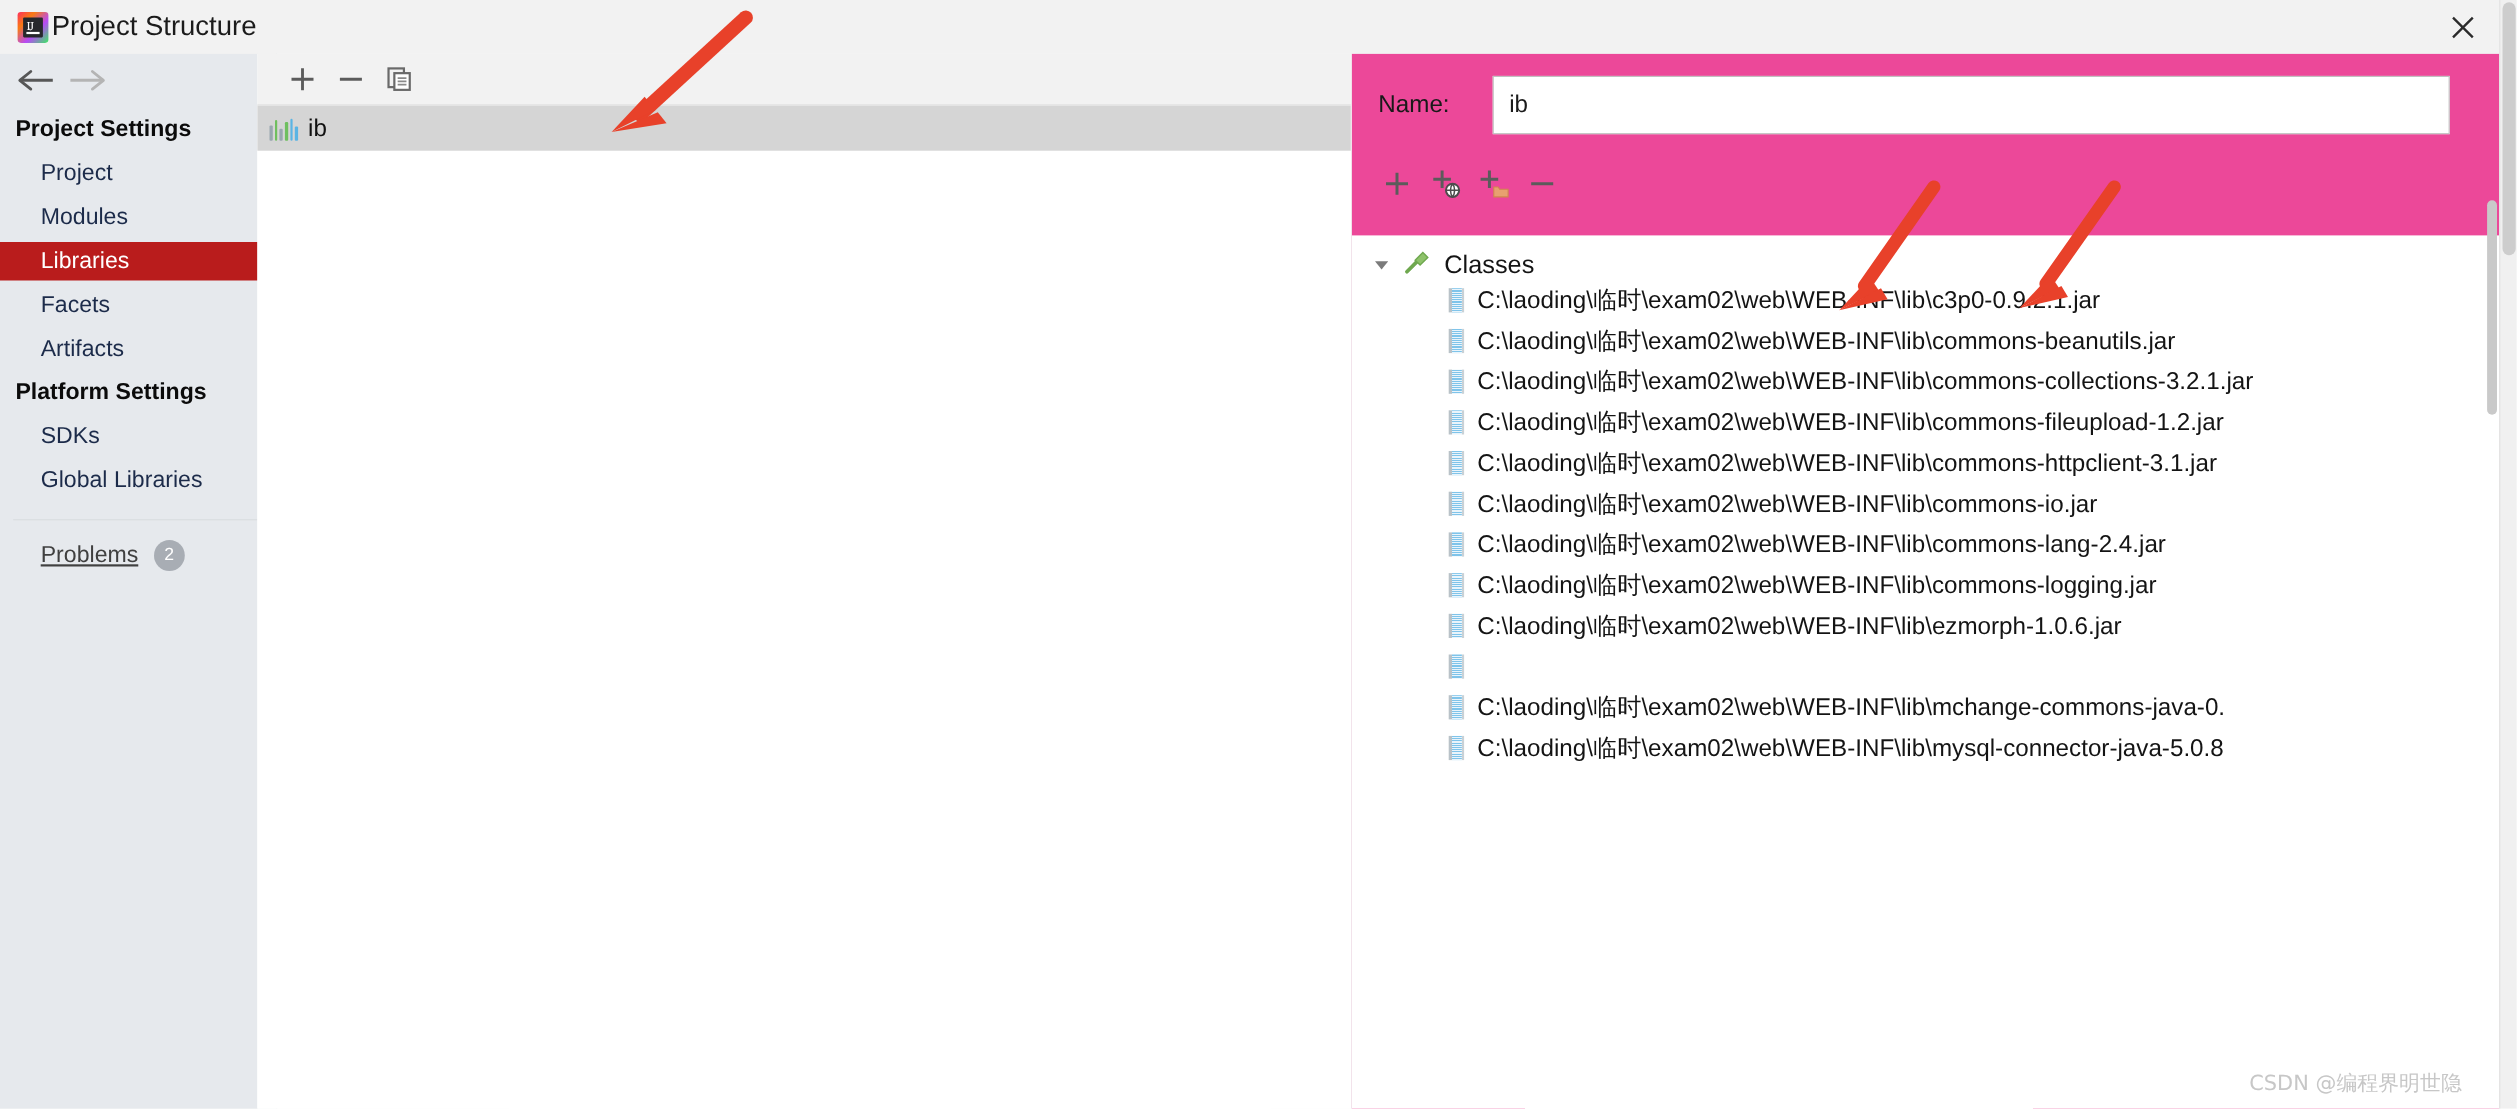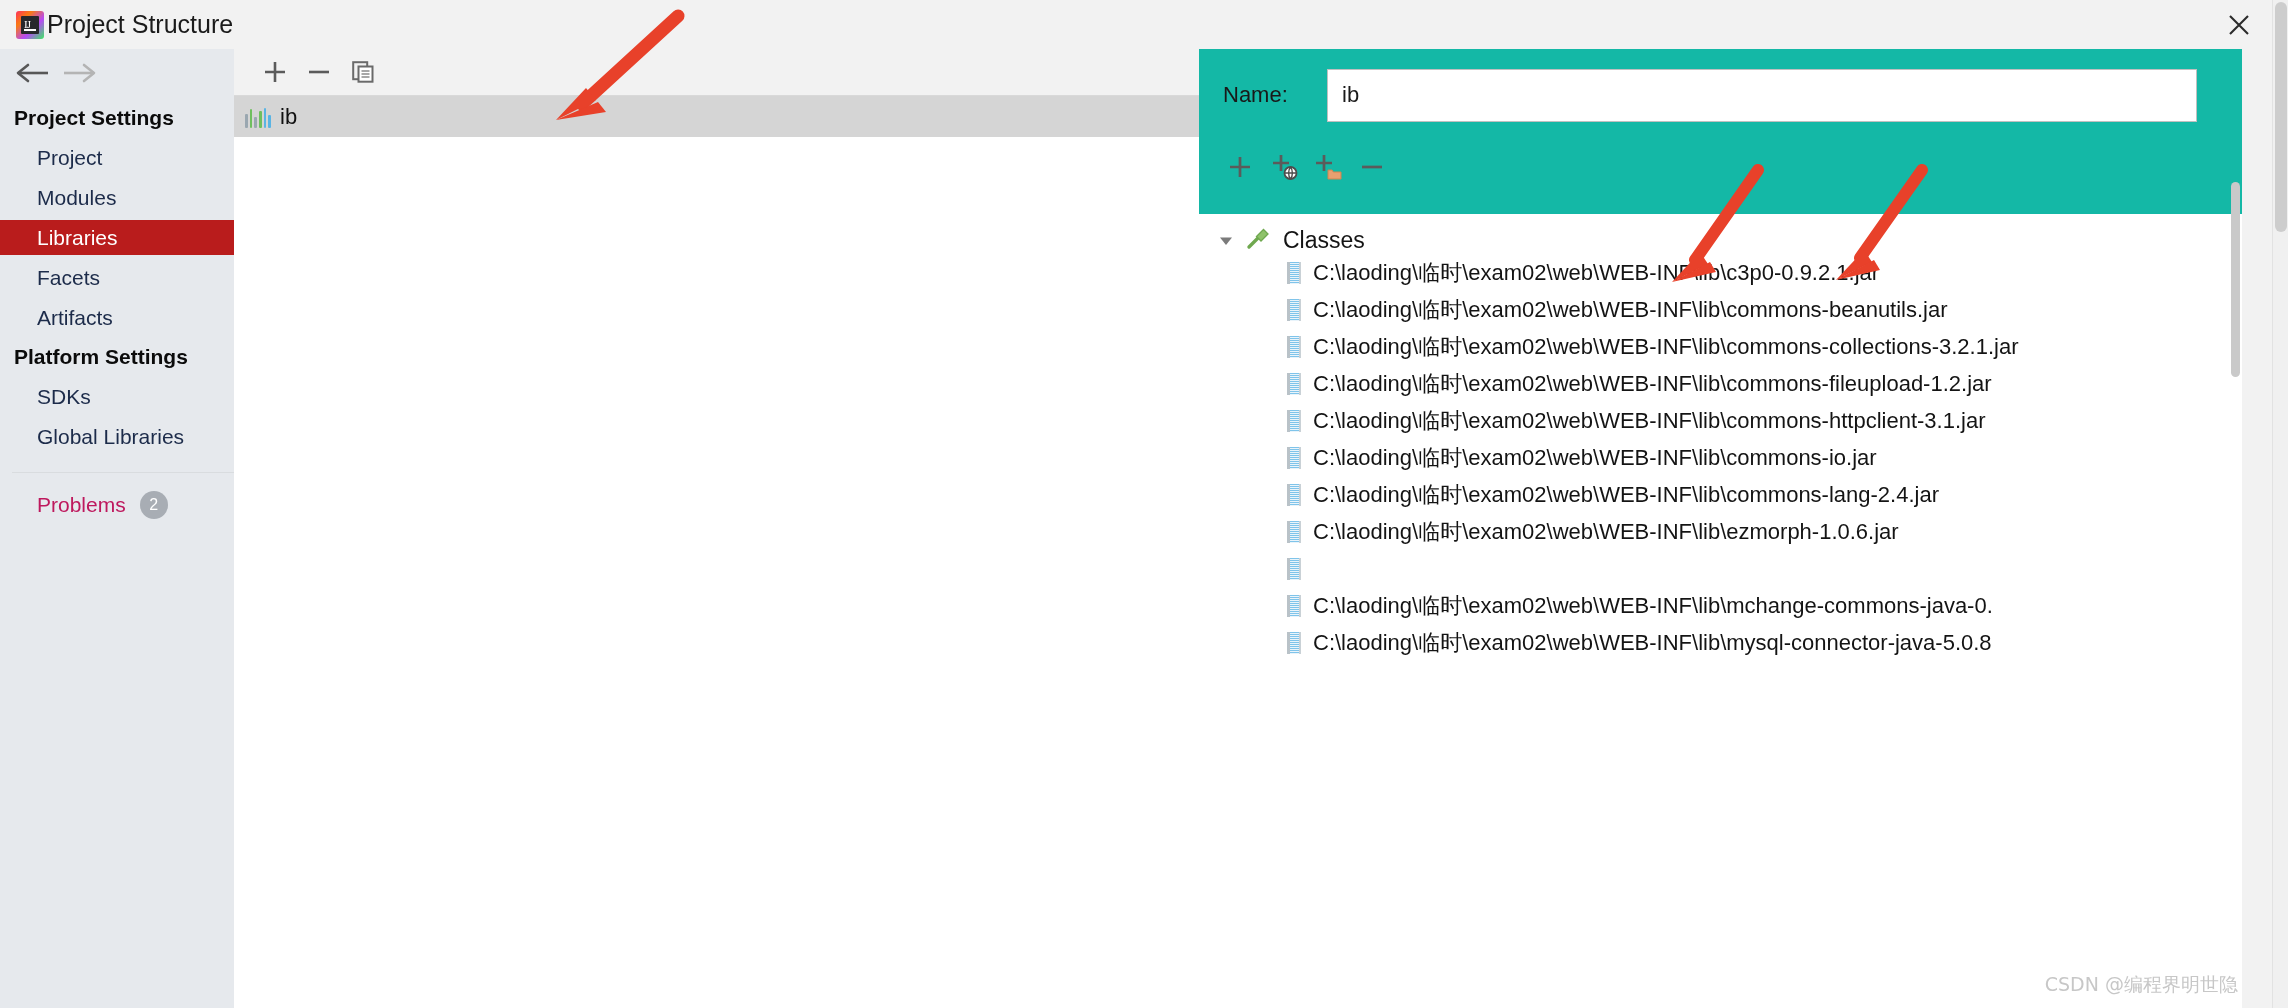--- a/index.html
+++ b/index.html
@@ -137,22 +137,23 @@
   #problems-row {
     margin-top: 13px;
     height: 38px;
     display: flex;
     align-items: center;
     padding-left: 37px;
     cursor: pointer;
   }
   #problems-row .label {
     font-size: 21px;
-    color: #be185d;
-    white-space: nowrap;
+    color: #404040;
+    white-space: nowrap;
+    text-decoration: underline;
   }
   #problems-badge {
     margin-left: 14px;
     width: 28px; height: 28px;
     border-radius: 50%;
     background: #a8adb4;
     color: #ffffff;
     font-size: 16px;
     display: flex; align-items: center; justify-content: center;
   }
@@ -205,24 +206,24 @@
   }
   .lib-icon i { display: block; width: 3px; border-radius: 1px; }
   #library-item .name {
     font-size: 22px;
     color: #111111;
   }
 
   
   #right-pane {
     position: absolute;
-    left: 1199px; top: 49px;
+    left: 1229px; top: 49px;
     width: 1043px;
     height: 959px;
-    background: #14b8a6;
+    background: #ec4899;
     box-sizing: border-box;
   }
   #name-row {
     height: 70px;
     display: flex;
     align-items: center;
     padding-left: 24px;
     padding-top: 22px;
     box-sizing: border-box;
   }
@@ -525,20 +526,24 @@
       <div class="jar-row">
         <span class="jar-icon"></span>
         <span class="jar-path">C:\laoding\临时\exam02\web\WEB-INF\lib\commons-io.jar</span>
       </div>
       <div class="jar-row">
         <span class="jar-icon"></span>
         <span class="jar-path">C:\laoding\临时\exam02\web\WEB-INF\lib\commons-lang-2.4.jar</span>
       </div>
       <div class="jar-row">
         <span class="jar-icon"></span>
+        <span class="jar-path">C:\laoding\临时\exam02\web\WEB-INF\lib\commons-logging.jar</span>
+      </div>
+      <div class="jar-row">
+        <span class="jar-icon"></span>
         <span class="jar-path">C:\laoding\临时\exam02\web\WEB-INF\lib\ezmorph-1.0.6.jar</span>
       </div>
       <div class="jar-row">
         <span class="jar-icon"></span>
       </div>
       <div class="jar-row">
         <span class="jar-icon"></span>
         <span class="jar-path">C:\laoding\临时\exam02\web\WEB-INF\lib\mchange-commons-java-0.</span>
       </div>
       <div class="jar-row">

